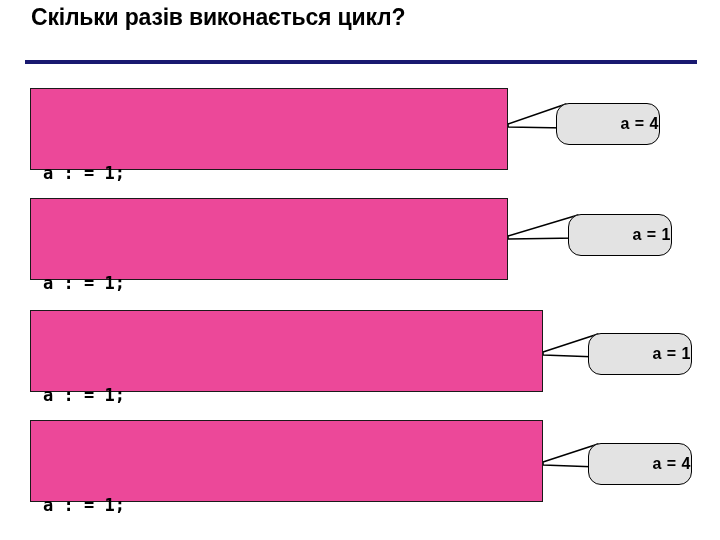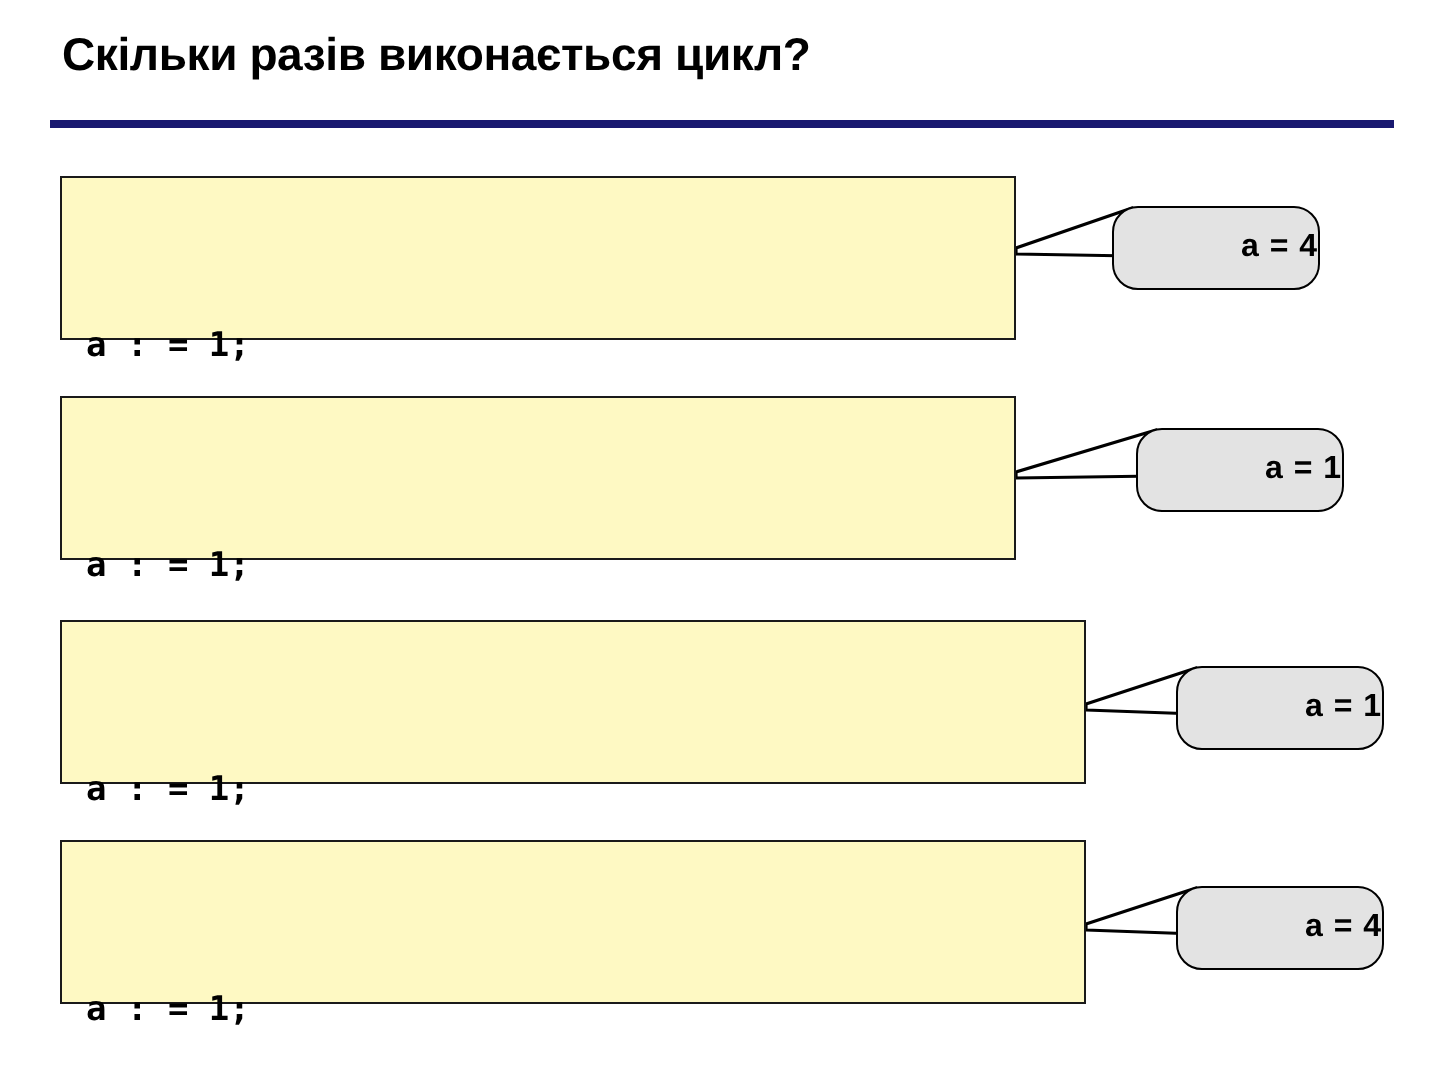--- a/index.html
+++ b/index.html
@@ -13,21 +13,21 @@
     position: relative;
     overflow: hidden;
     font-family: "Liberation Sans", sans-serif;
     color: #000000;
   }
 
   
   #slide-title {
     position: absolute;
     left: 31px;
-    top: 14px;
+    top: 4px;
     font-size: 23px;
     font-weight: bold;
     letter-spacing: -0.2px;
     color: #000000;
     white-space: nowrap;
   }
   #title-rule {
     position: absolute;
     left: 25px;
     top: 60px;
@@ -46,21 +46,21 @@
   .row-2 { top: 198px; }
   .row-3 { top: 310px; }
   .row-4 { top: 420px; }
 
   
   .code-box {
     position: absolute;
     left: 30px;
     top: 0;
     box-sizing: border-box;
-    background: #fef9c3;
+    background: #ec4899;
     border: 1.5px solid #1a1a1a;
     padding: 9px 10px 9px 12px;
     font-family: "DejaVu Sans Mono", "Liberation Mono", monospace;
     font-size: 17px;
     font-weight: bold;
     line-height: 30px;
     color: #000000;
     white-space: pre;
   }
   .code-box.narrow { width: 478px; height: 82px; }

